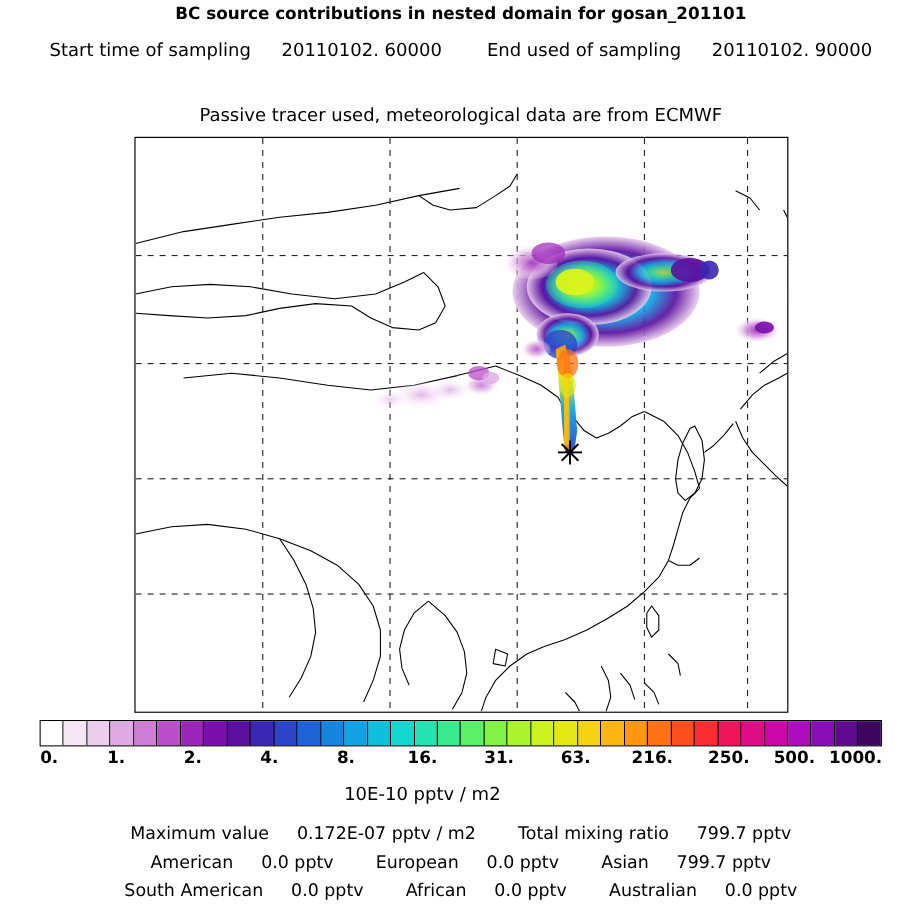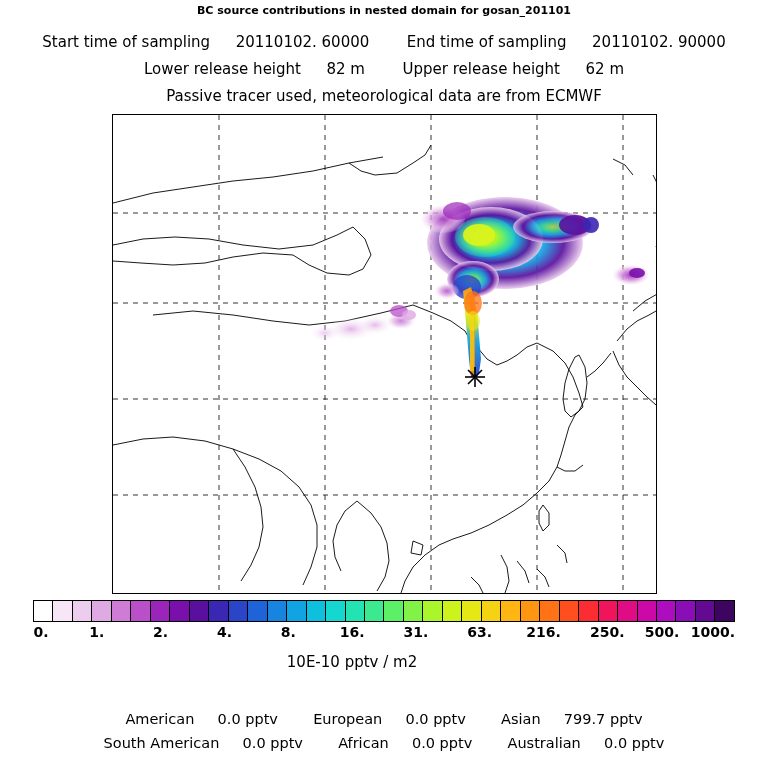--- a/index.html
+++ b/index.html
@@ -17,21 +17,21 @@
   #page {
     position: relative;
     width: 768px;
     height: 768px;
   }
   .title {
     position: absolute;
     top: 4px;
     left: 0;
     width: 768px;
-    font-size: 11px;
+    font-size: 14px;
     font-weight: bold;
     text-align: center;
     letter-spacing: 0px;
   }
   .subline {
     position: absolute;
     left: 0;
     width: 768px;
     font-size: 15px;
     text-align: center;
@@ -119,34 +119,25 @@
 
 <div id="page">
 
   <div class="title">BC  source contributions in nested domain for gosan_201101</div>
 
   <div class="subline sub1">
     <span>Start time of sampling</span>
     <span class="gap-mid"></span>
     <span>20110102. 60000</span>
     <span class="gap-wide"></span>
-    <span>End time of sampling</span>
+    <span>End used of sampling</span>
     <span class="gap-mid"></span>
     <span>20110102. 90000</span>
   </div>
 
-  <div class="subline sub2">
-    <span>Lower release height</span>
-    <span class="gap-mid"></span>
-    <span>82 m</span>
-    <span class="gap-wide"></span>
-    <span>Upper release height</span>
-    <span class="gap-mid"></span>
-    <span>62 m</span>
-  </div>
 
   <div class="subline sub3">Passive tracer used, meteorological data are from ECMWF</div>
 
   <div id="map-wrap">
     <svg id="map-svg" width="543" height="478" viewBox="0 0 543 478" xmlns="http://www.w3.org/2000/svg">
       <defs>
         <radialGradient id="g-main" cx="50%" cy="50%" r="50%">
           <stop offset="0%" stop-color="#c8f028"></stop>
           <stop offset="25%" stop-color="#3bea8f"></stop>
           <stop offset="50%" stop-color="#12a3e3"></stop>
@@ -327,20 +318,29 @@
       <span style="left: 352.091px;">16.</span>
       <span style="left: 415.909px;">31.</span>
       <span style="left: 479.727px;">63.</span>
       <span style="left: 543.545px;">216.</span>
       <span style="left: 607.364px; text-align: center;">250.</span>
       <span style="left: 662px;">500.</span>
       <span style="left: 713px;">1000.</span>
     </div>
   <div id="cbar-unit">10E-10 pptv / m2</div>
 
+  <div class="footer-row f1">
+    <span class="fcell">Maximum value</span>
+    <span class="sp-s"></span>
+    <span class="fcell">0.172E-07 pptv / m2</span>
+    <span class="sp-l"></span>
+    <span class="fcell">Total mixing ratio</span>
+    <span class="sp-s"></span>
+    <span class="fcell">799.7 pptv</span>
+  </div>
 
   <div class="footer-row f2">
     <span class="fcell">American</span>
     <span class="sp-s"></span>
     <span class="fcell">0.0 pptv</span>
     <span class="sp-l"></span>
     <span class="fcell">European</span>
     <span class="sp-s"></span>
     <span class="fcell">0.0 pptv</span>
     <span class="sp-l"></span>

